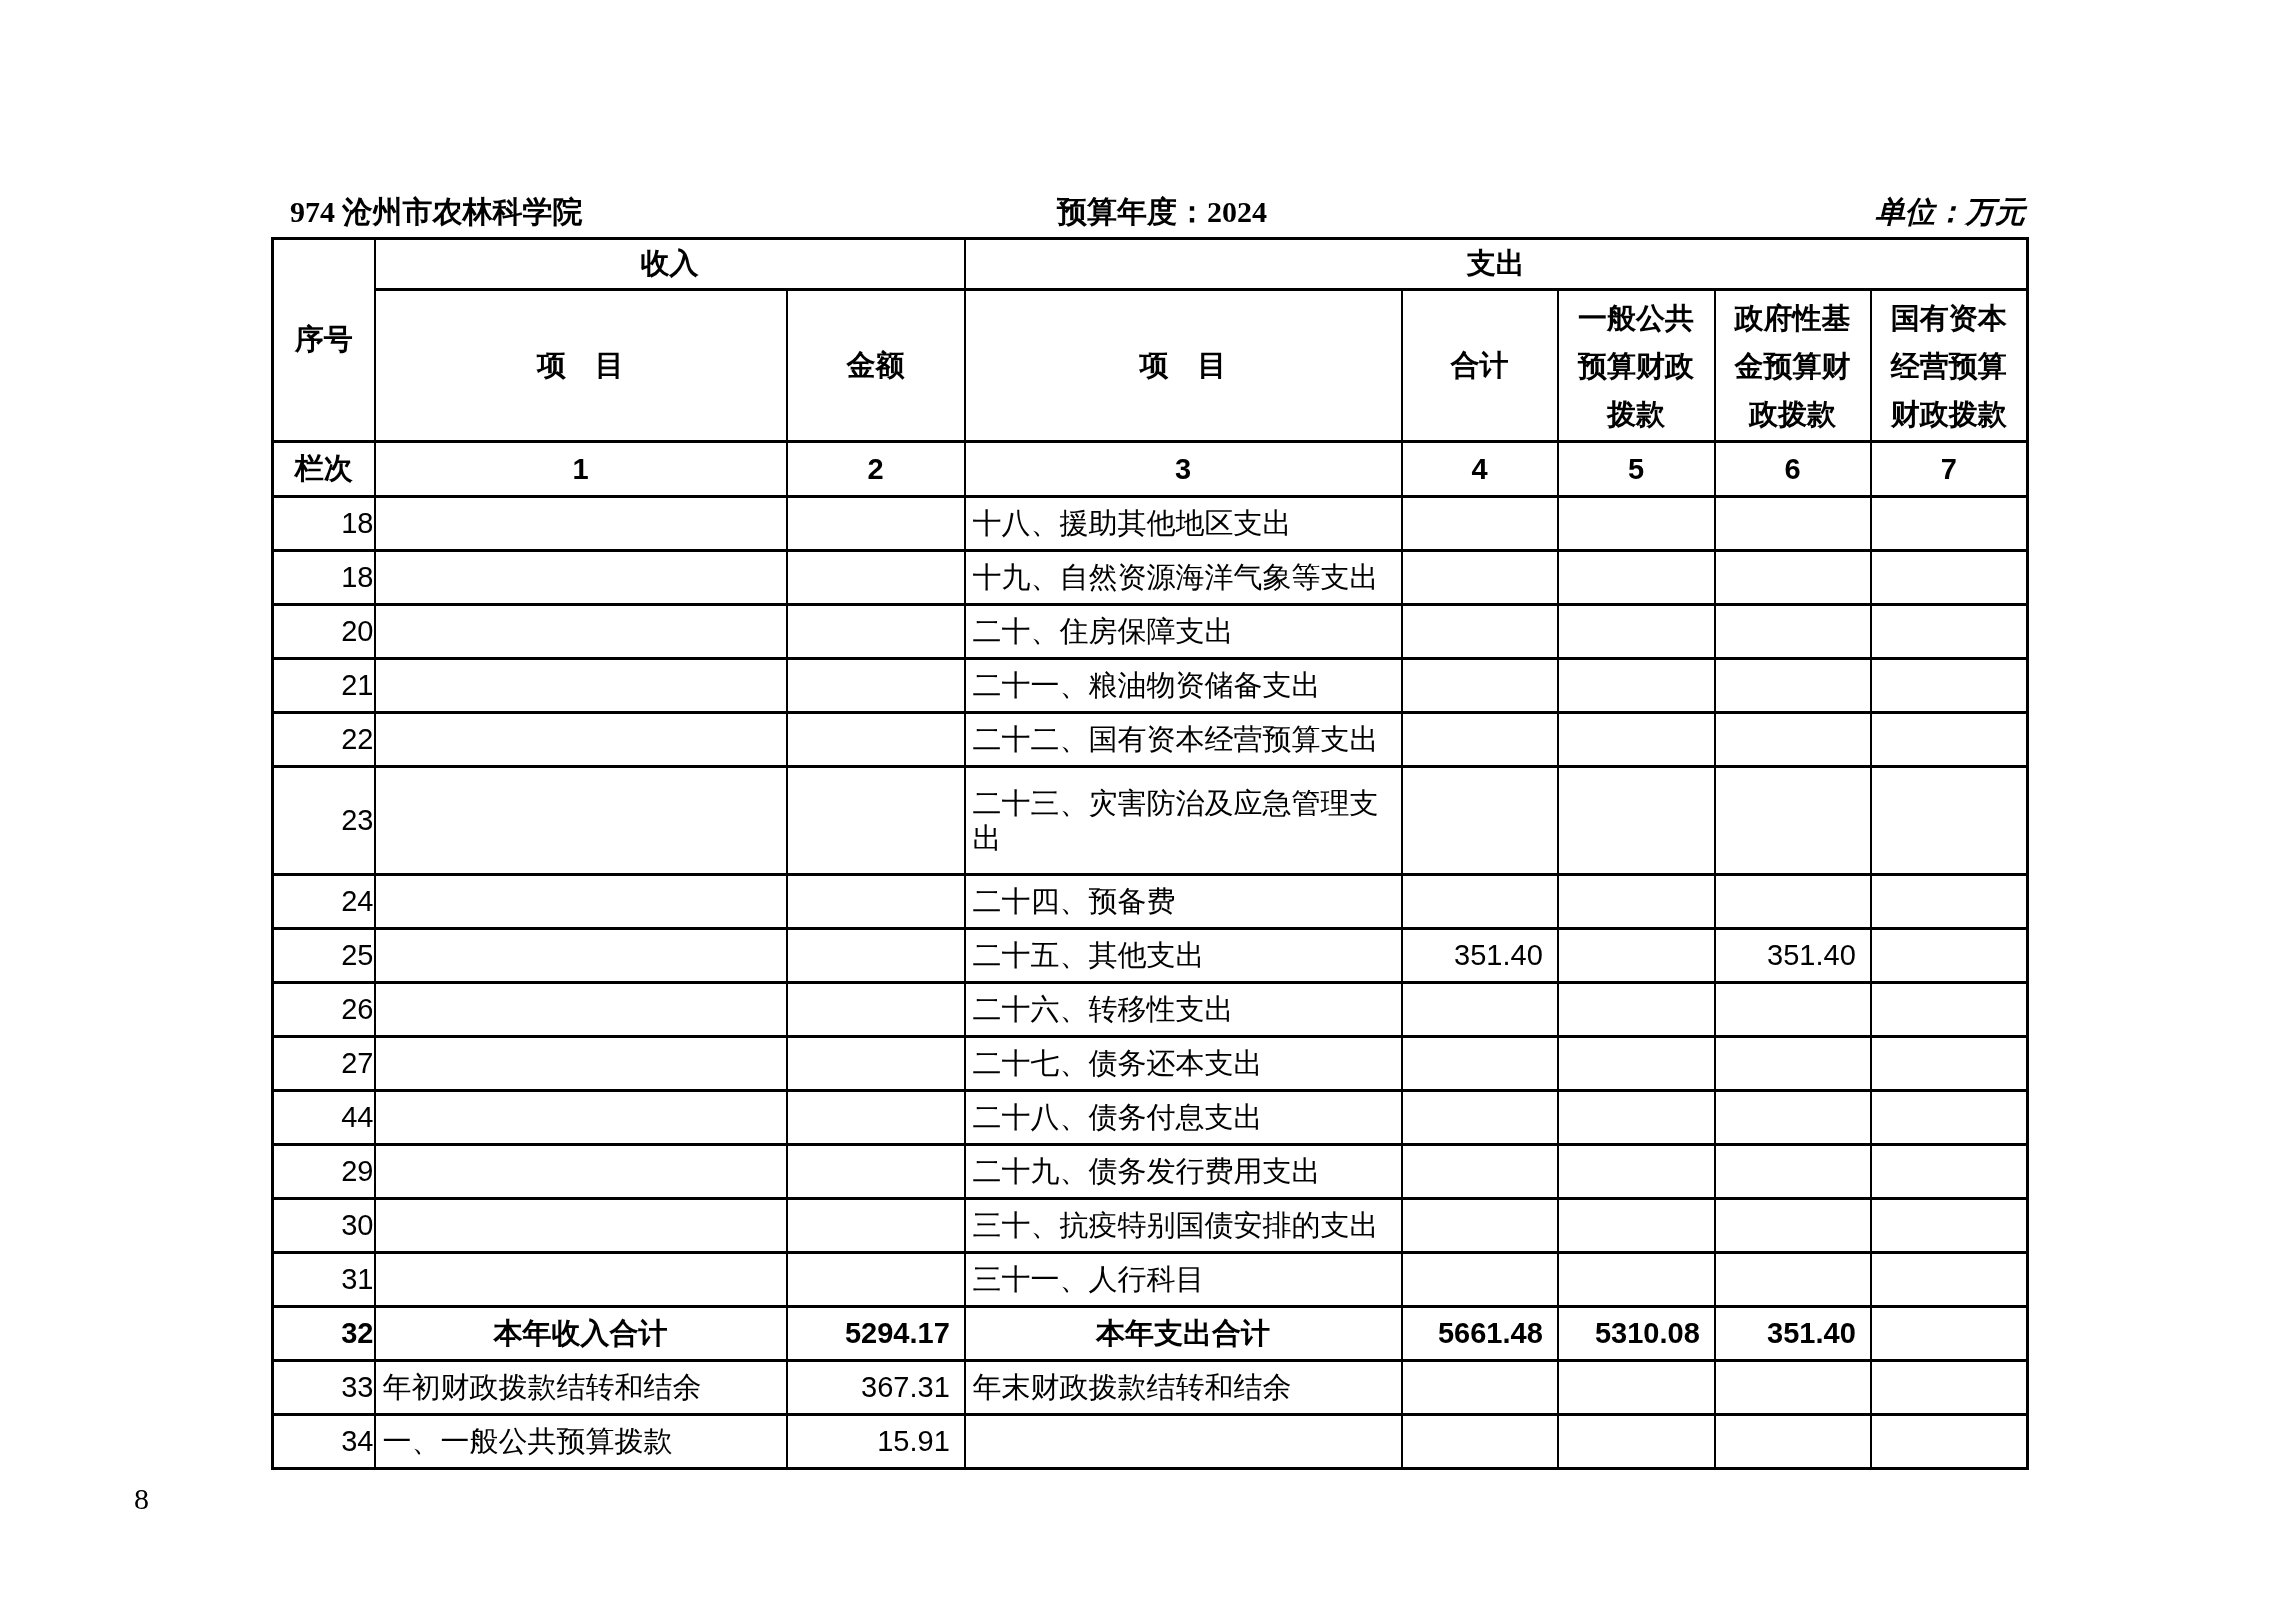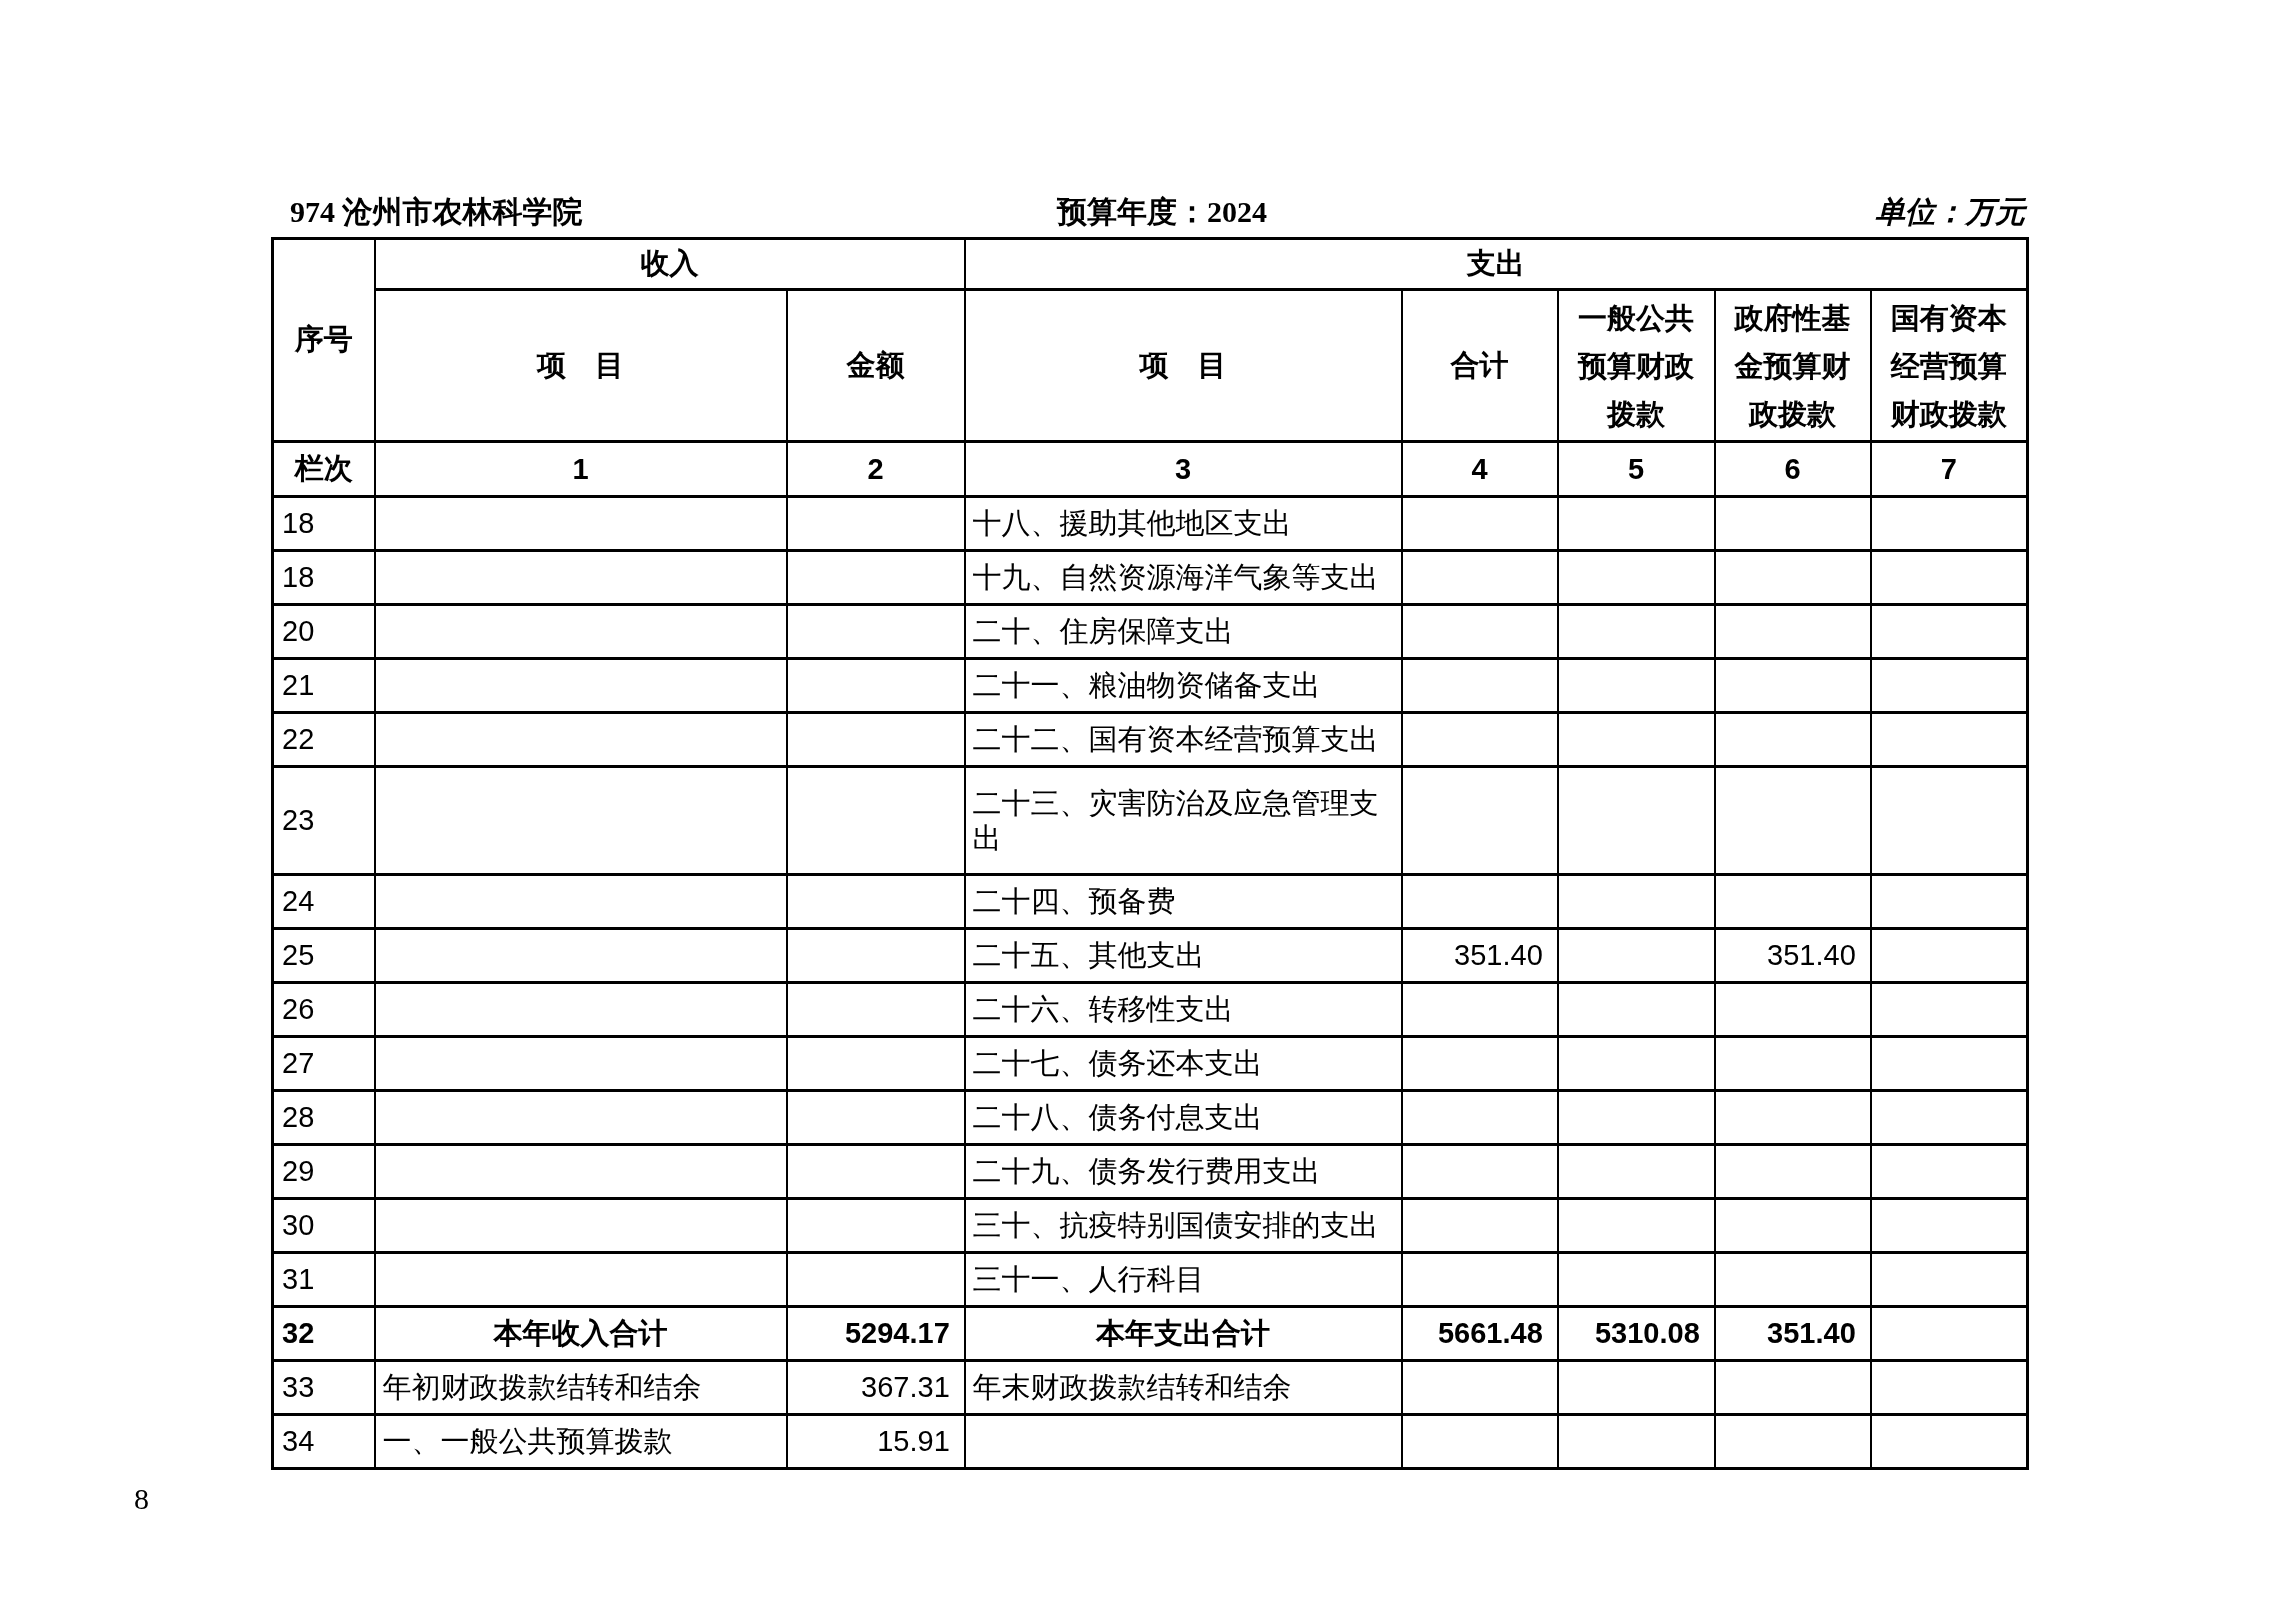--- a/index.html
+++ b/index.html
@@ -26,21 +26,21 @@
     padding:0; vertical-align:middle; overflow:hidden;
     font-weight:normal;
   }
   .budget th { font-weight:bold; text-align:center; }
   tr.h-group { height:51px; }
   tr.h-cols  { height:152px; }
   tr.h-lanci { height:55px; }
   tr.h-row   { height:54px; }
   tr.h-tall  { height:108px; }
   th.wrap3 { padding:0 13.7px; line-height:48px; }
-  td.rowno { text-align:left;padding-left:8px; }
+  td.rowno { text-align:right;padding-left:8px; }
   td.item  { text-align:left; padding:0 3.9px 0 6.9px; line-height:35px; }
   td.num   { text-align:right; padding-right:13.7px; }
   td.center{ text-align:center; padding:0 3.9px; }
   th.lanci-num { font-weight:bold; }
   tr.bold td { font-weight:bold;margin-top:34px; }
   .pageno { position:absolute; left:134px; top:1482px;
     font-family:"Liberation Serif","DejaVu Serif",serif; font-size:30px; }
 </style>
 </head>
 <body>
@@ -184,21 +184,21 @@
       <td class="rowno">27</td>
       <td class="item"></td>
       <td class="num"></td>
       <td class="item">二十七、债务还本支出</td>
       <td class="num"></td>
       <td class="num"></td>
       <td class="num"></td>
       <td class="num"></td>
     </tr>
     <tr class="h-row">
-      <td class="rowno">28</td>
+      <td class="rowno">44</td>
       <td class="item"></td>
       <td class="num"></td>
       <td class="item">二十八、债务付息支出</td>
       <td class="num"></td>
       <td class="num"></td>
       <td class="num"></td>
       <td class="num"></td>
     </tr>
     <tr class="h-row">
       <td class="rowno">29</td>

